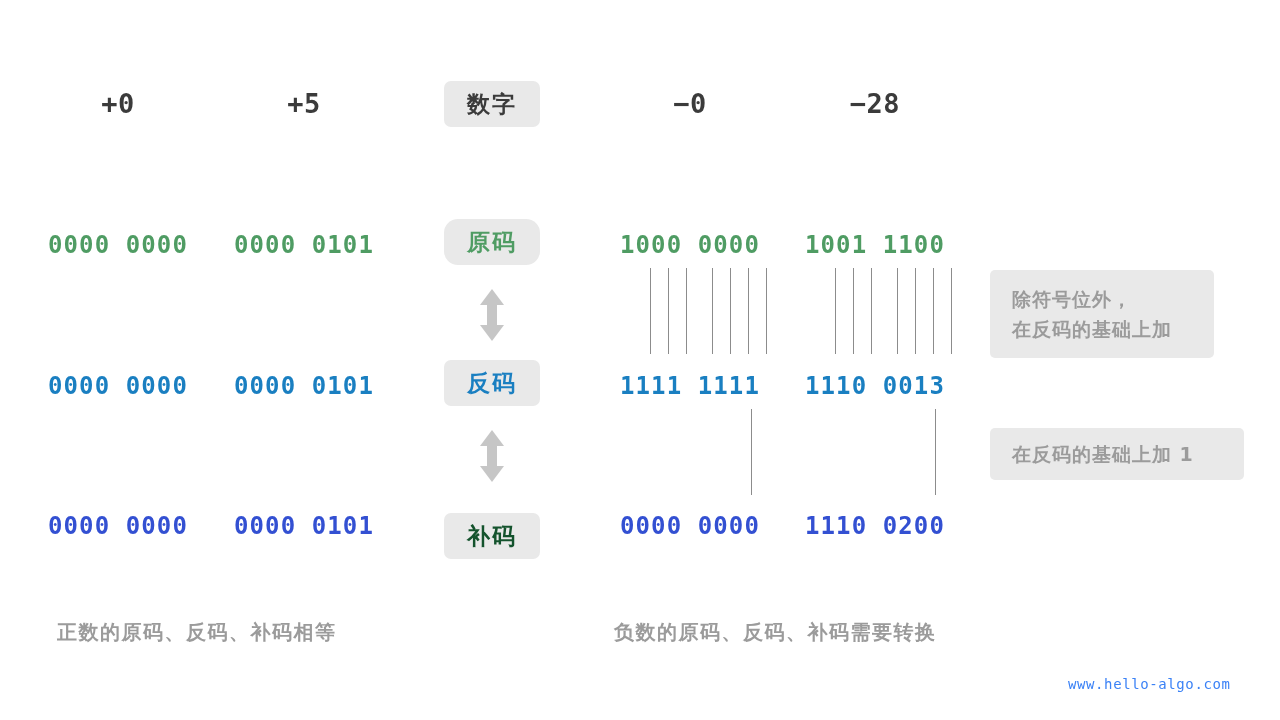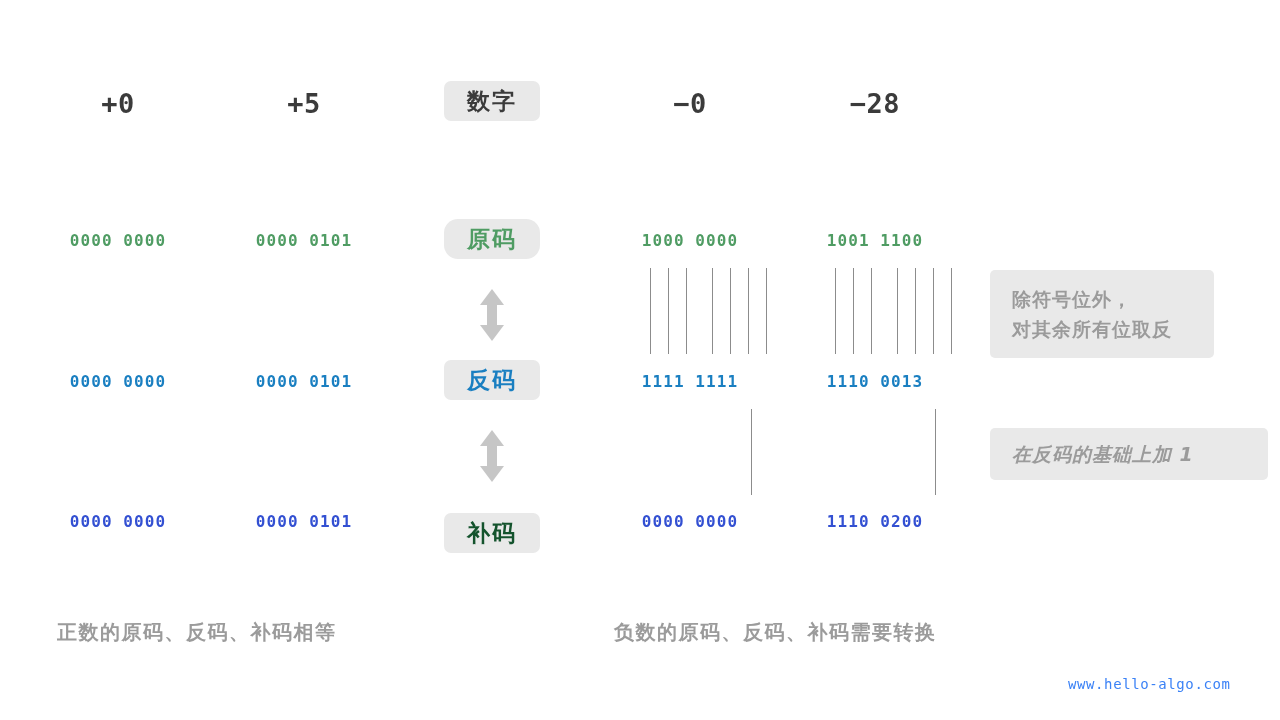--- a/index.html
+++ b/index.html
@@ -36,40 +36,40 @@
     color: #3b3b3b;
     letter-spacing: 0.5px;
     text-align: center;
     transform: translateX(-50%);
   }
 
   
   .pill {
     background: #e9e9e9;
     border-radius: 7px;
-    height: 40px;
+    height: 46px;
     width: 96px;
     display: flex;
     align-items: center;
     justify-content: center;
     font-size: 23px;
     font-weight: bold;
     letter-spacing: 2px;
     transform: translateX(-50%);
     box-sizing: border-box;
   }
   .pill-digit   { color: #3b3b3b; }
   .pill-yuan    { color: #4f9c63; }
   .pill-fan     { color: #1a7fc1; }
   .pill-bu      { color: #14532d; margin-top: 12px; }
 
   
   .bits {
     font-family: "DejaVu Sans Mono", "Liberation Mono", monospace;
-    font-size: 16px;
+    font-size: 24px;
     font-weight: bold;
     letter-spacing: 1.1px;
     transform: translateX(-50%);
     text-align: left;
   }
   .c-green { color: #4f9c63; }
   .c-blue  { color: #1a7fc1; }
   .c-indigo{ color: #3350d2; }
 
   
@@ -185,24 +185,24 @@
   </div>
 
   <div class="dbl-arrow" style="left:492px; top:429px;">
     <svg width="30" height="54" viewBox="0 0 30 54" aria-hidden="true">
       <path d="M15 1 L27 17 L20 17 L20 37 L27 37 L15 53 L3 37 L10 37 L10 17 L3 17 Z" fill="#c6c6c6"></path>
     </svg>
   </div>
 
   <div class="abs note" style="left:990px; top:270px; width:224px;">
     <div>除符号位外，</div>
-    <div>对其余所有位取反</div>
-  </div>
-
-  <div class="abs note" style="left:990px; top:428px; width:278px; line-height:24px;font-style:italic;">
+    <div>在反码的基础上加</div>
+  </div>
+
+  <div class="abs note" style="left:990px; top:428px; width:254px; line-height:24px;">
     <div>在反码的基础上加&nbsp;1</div>
   </div>
 
   <div class="abs caption" style="left:57px; top:619px;">正数的原码、反码、补码相等</div>
 
   <div class="abs caption" style="left:614px; top:619px;">负数的原码、反码、补码需要转换</div>
 
   <div class="abs watermark" style="left:1068px; top:676px;">www.hello-algo.com</div>
 
 </div>

